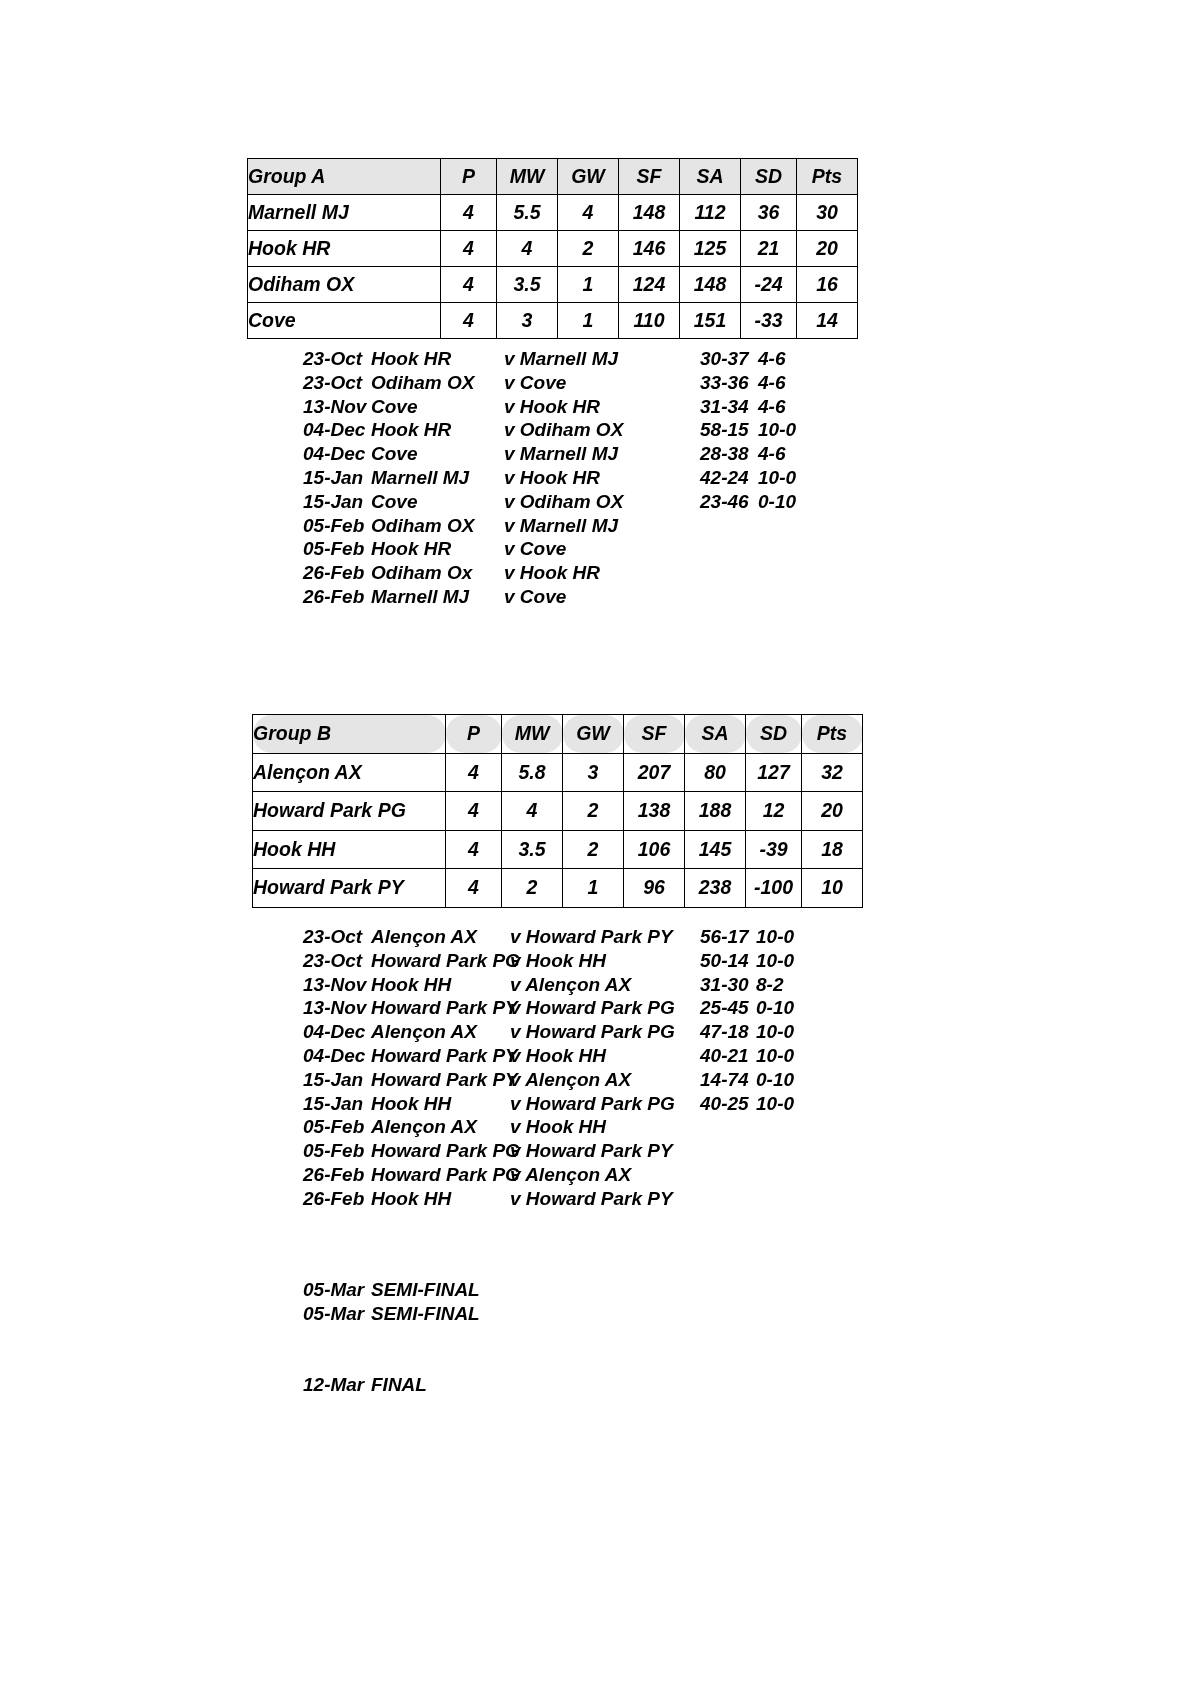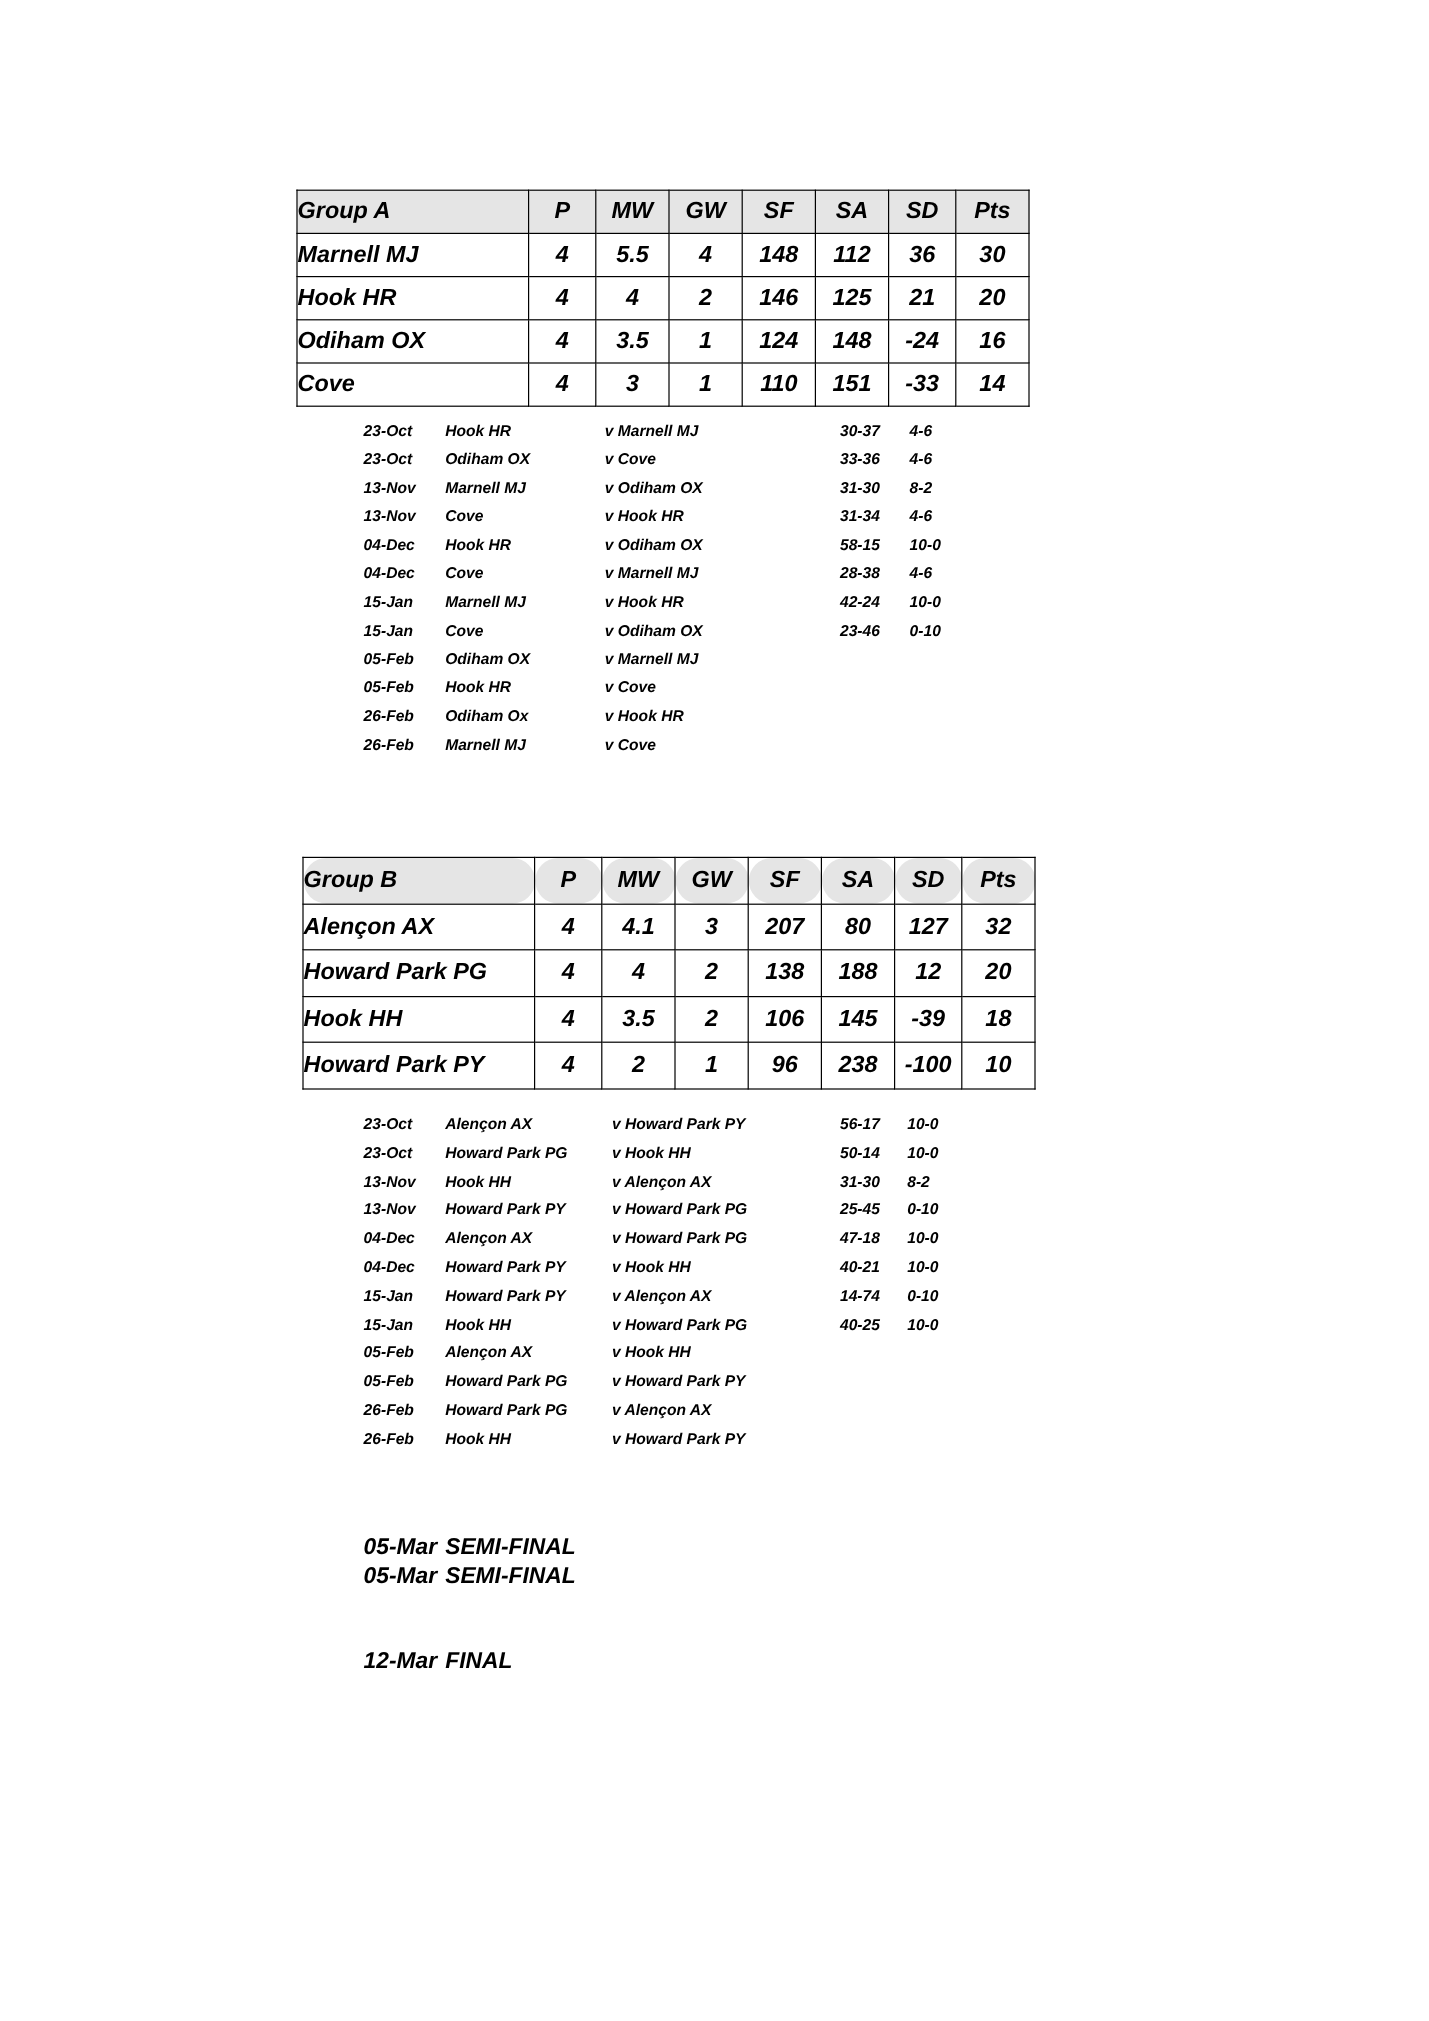--- a/index.html
+++ b/index.html
@@ -54,21 +54,21 @@
 
   
   #groupA-table td, #groupA-table th { height: 35px; }
   #groupB-table td, #groupB-table th { height: 37.5px; border-radius: 19px; }
 
   
   .fixtures {
     position: absolute;
     font-style: italic;
     font-weight: bold;
-    font-size: 13px;
+    font-size: 19px;
     line-height: 23.8px;
     white-space: nowrap;
   }
   #groupA-fixtures { left: 303px; top: 347px; }
   #groupB-fixtures { left: 303px; top: 925px; }
 
   .fix-row { display: block; height: 23.8px; }
   .fix-date { display: inline-block; width: 68px; }
   .fix-home { display: inline-block; width: 133px; }
   .fix-away { display: inline-block; width: 196px; }
@@ -162,23 +162,20 @@
   </div>
 
   <div class="fixtures" id="groupA-fixtures">
     <div class="fix-row">
       <span class="fix-date">23-Oct</span><span class="fix-home">Hook HR</span><span class="fix-away">v Marnell MJ</span><span class="fix-score">30-37</span><span class="fix-pts">4-6</span>
     </div>
     <div class="fix-row">
       <span class="fix-date">23-Oct</span><span class="fix-home">Odiham OX</span><span class="fix-away">v Cove</span><span class="fix-score">33-36</span><span class="fix-pts">4-6</span>
     </div>
     <div class="fix-row">
-      <span class="fix-date">13-Nov</span><span class="fix-home">Marnell MJ</span><span class="fix-away">v Odiham OX</span><span class="fix-score">31-30</span><span class="fix-pts">8-2</span>
-    </div>
-    <div class="fix-row">
       <span class="fix-date">13-Nov</span><span class="fix-home">Cove</span><span class="fix-away">v Hook HR</span><span class="fix-score">31-34</span><span class="fix-pts">4-6</span>
     </div>
     <div class="fix-row">
       <span class="fix-date">04-Dec</span><span class="fix-home">Hook HR</span><span class="fix-away">v Odiham OX</span><span class="fix-score">58-15</span><span class="fix-pts">10-0</span>
     </div>
     <div class="fix-row">
       <span class="fix-date">04-Dec</span><span class="fix-home">Cove</span><span class="fix-away">v Marnell MJ</span><span class="fix-score">28-38</span><span class="fix-pts">4-6</span>
     </div>
     <div class="fix-row">
       <span class="fix-date">15-Jan</span><span class="fix-home">Marnell MJ</span><span class="fix-away">v Hook HR</span><span class="fix-score">42-24</span><span class="fix-pts">10-0</span>
@@ -211,21 +208,21 @@
           <th class="col-num-w">SF</th>
           <th class="col-num-w">SA</th>
           <th class="col-num">SD</th>
           <th class="col-num-w">Pts</th>
         </tr>
       </thead>
       <tbody>
         <tr>
           <td class="cell-team">Alençon AX</td>
           <td class="cell-num">4</td>
-          <td class="cell-num">4.1</td>
+          <td class="cell-num">5.8</td>
           <td class="cell-num">3</td>
           <td class="cell-num">207</td>
           <td class="cell-num">80</td>
           <td class="cell-num">127</td>
           <td class="cell-num">32</td>
         </tr>
         <tr>
           <td class="cell-team">Howard Park PG</td>
           <td class="cell-num">4</td>
           <td class="cell-num">4</td>

